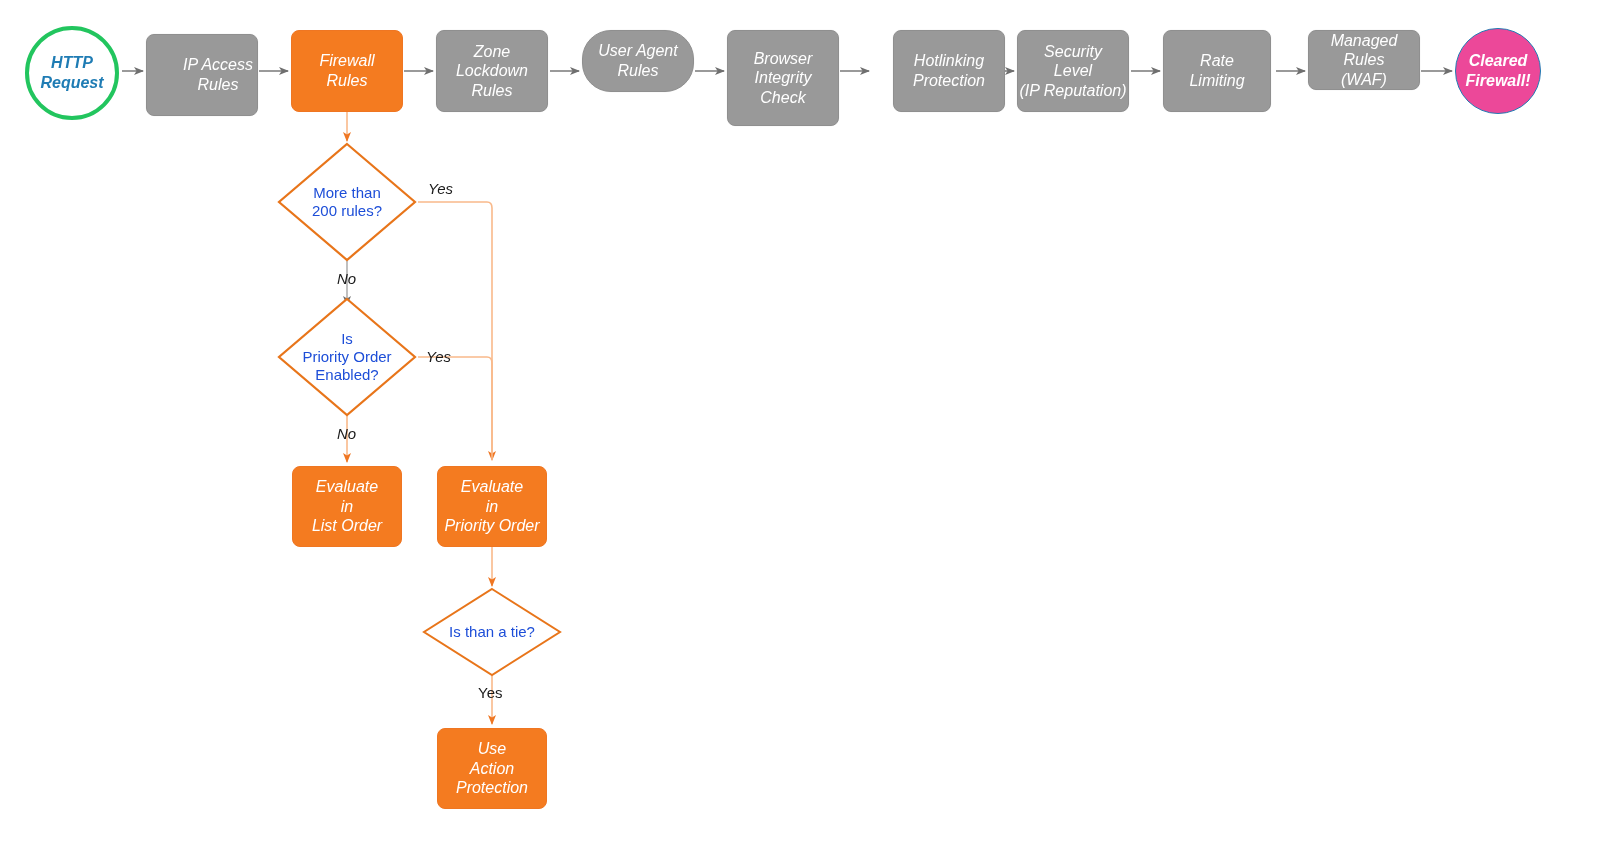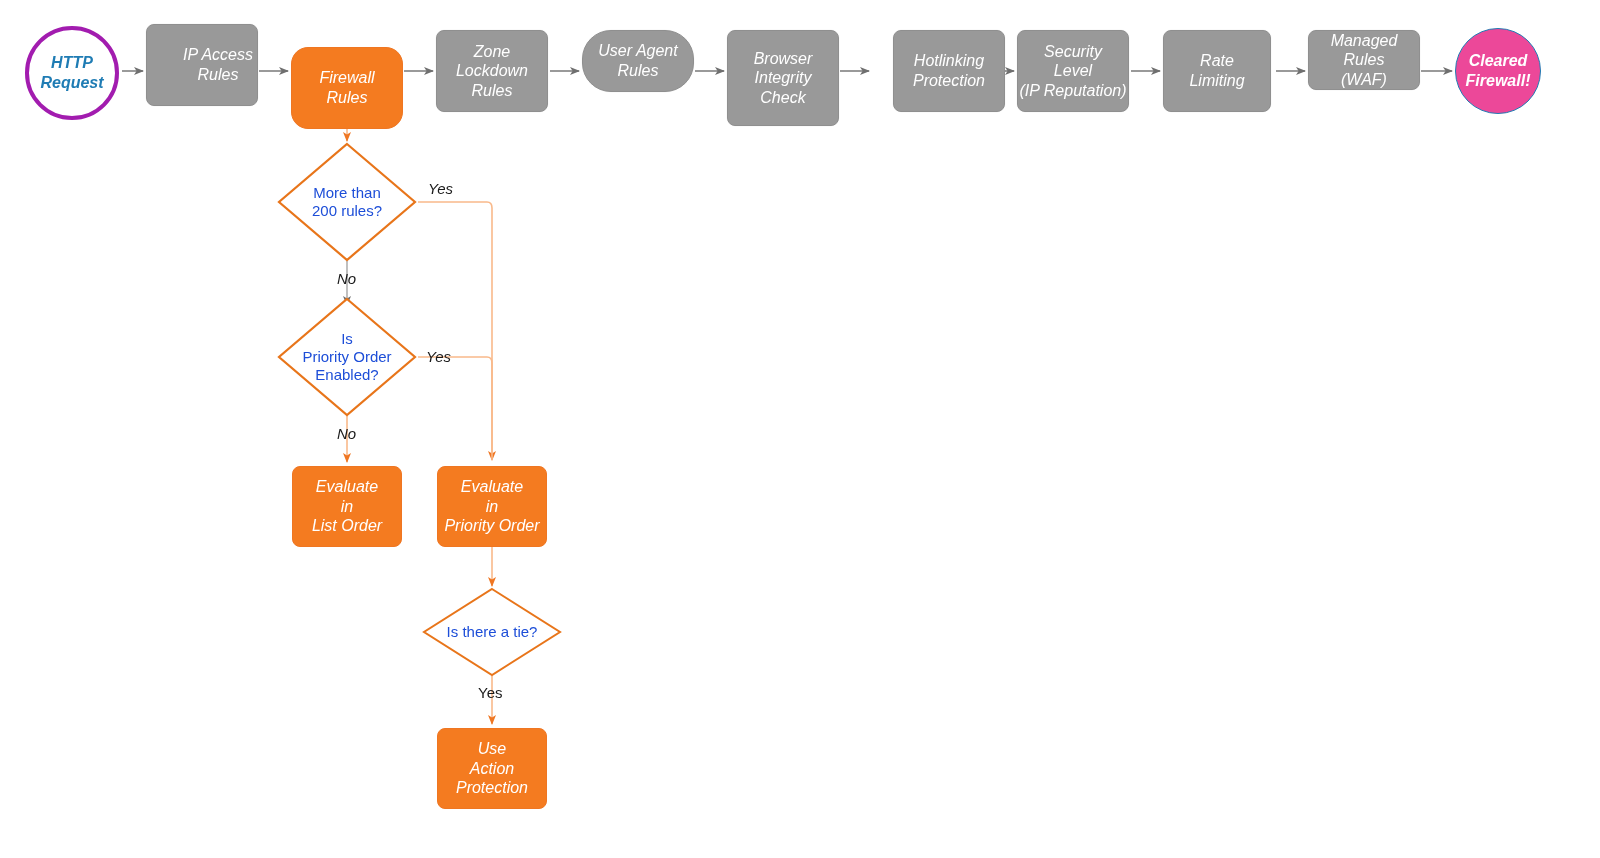--- a/index.html
+++ b/index.html
@@ -59,21 +59,21 @@
 
   
   .term {
     border-radius: 50%;
     font-size: 16px;
     font-style: italic;
     font-weight: bold;
   }
   .term.outline {
     background: #ffffff;
-    border: 4px solid #a21caf;
+    border: 4px solid #22c55e;
     color: #1f7cb4;
   }
   .term.filled {
     background: #ec4899;
     border: 1px solid #1f7cb4;
     color: #ffffff;
   }
 
   
   .decision {
@@ -156,26 +156,26 @@
 
       <line x1="492" y1="676" x2="492" y2="724" stroke="#f9b98a" stroke-width="1.6" marker-end="url(#ah-orange)"></line>
     </g>
   </svg>
 
   <div class="node term outline" style="left:25px; top:26px; width:94px; height:94px;">
     <span>HTTP
 Request</span>
   </div>
 
-  <div class="node proc gray" style="left:146px; top:24px; width:112px; height:82px;padding-left:32px;">
+  <div class="node proc gray" style="left:146px; top:34px; width:112px; height:82px;padding-left:32px;">
     <span>IP Access
 Rules</span>
   </div>
 
-  <div class="node proc orange" style="left:291px; top:47px; width:112px; height:82px;border-radius:17px;">
+  <div class="node proc orange" style="left:291px; top:30px; width:112px; height:82px;">
     <span>Firewall
 Rules</span>
   </div>
 
   <div class="node proc gray" style="left:436px; top:30px; width:112px; height:82px;">
     <span>Zone
 Lockdown
 Rules</span>
   </div>
 
@@ -231,21 +231,21 @@
     </svg>
     <div class="dlabel">Is
 Priority Order
 Enabled?</div>
   </div>
 
   <div class="decision" style="left:422px; top:587px; width:140px; height:90px;">
     <svg width="140" height="90" viewBox="0 0 140 90" xmlns="http://www.w3.org/2000/svg">
       <polygon points="70,2 138,45 70,88 2,45" fill="#ffffff" stroke="#e8751a" stroke-width="2"></polygon>
     </svg>
-    <div class="dlabel">Is there a tie?</div>
+    <div class="dlabel">Is than a tie?</div>
   </div>
 
   <div class="node proc orange" style="left:292px; top:466px; width:110px; height:81px;">
     <span>Evaluate
 in
 List Order</span>
   </div>
 
   <div class="node proc orange" style="left:437px; top:466px; width:110px; height:81px;">
     <span>Evaluate

